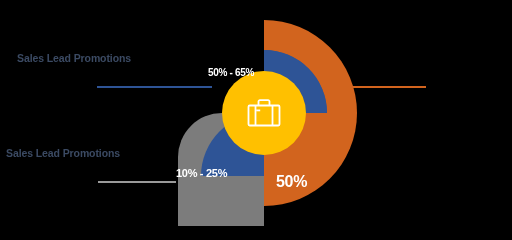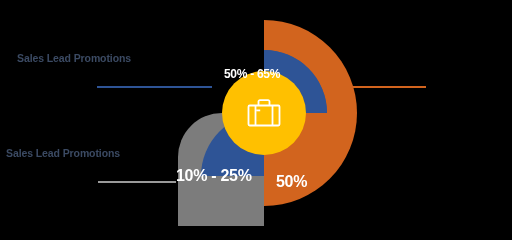--- a/index.html
+++ b/index.html
@@ -71,22 +71,22 @@
   }
   .lbl-sales{left:17px;top:52px;}
   .lbl-brand{left:6px;top:147px;}
   .lbl-aff{left:432px;top:52px;}
 
   
   .val{
     position:absolute;color:#FFFFFF;font-weight:bold;
     white-space:nowrap;
   }
-  .val-top{left:224px;top:67px;font-size:12px;letter-spacing:-0.3px;text-align:right;}
-  .val-bottom{left:176px;top:167px;font-size:16px;letter-spacing:-0.3px;}
+  .val-top{left:208px;top:67px;font-size:10px;letter-spacing:-0.3px;text-align:right;}
+  .val-bottom{left:176px;top:167px;font-size:11px;letter-spacing:-0.3px;}
   .val-orange{left:276px;top:173px;font-size:16px;letter-spacing:-0.3px;}
 </style>
 </head>
 <body>
 
 <div id="stage">
 
   <div class="ring orange-half"></div>
 
   <div class="ring gray-quad-ext"></div>

